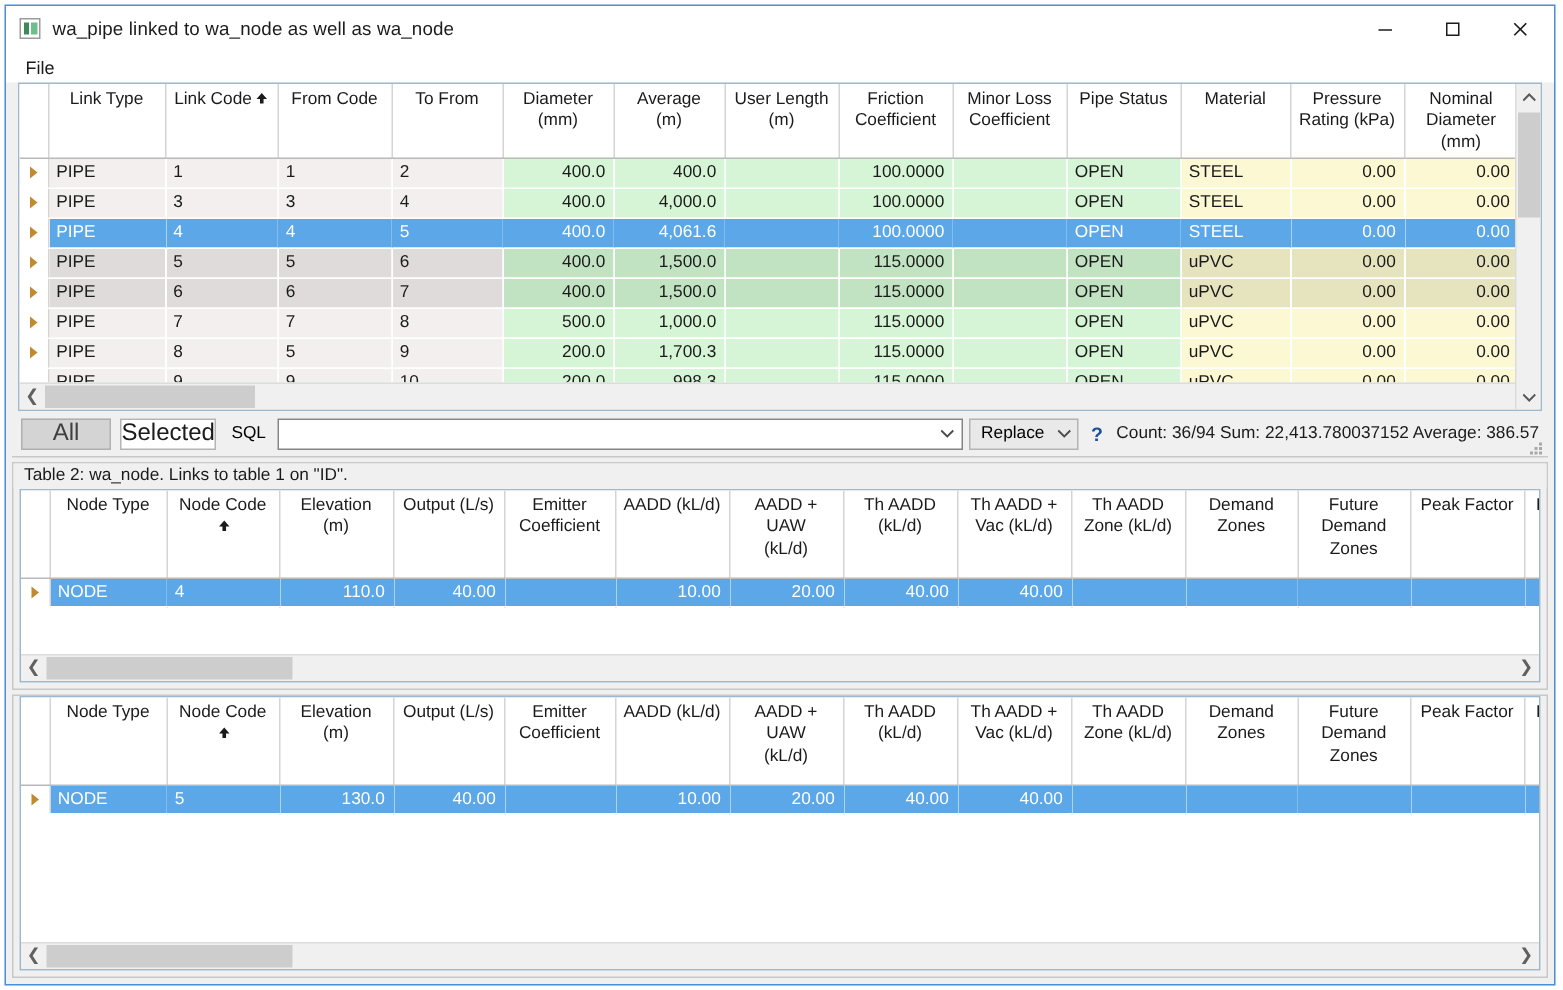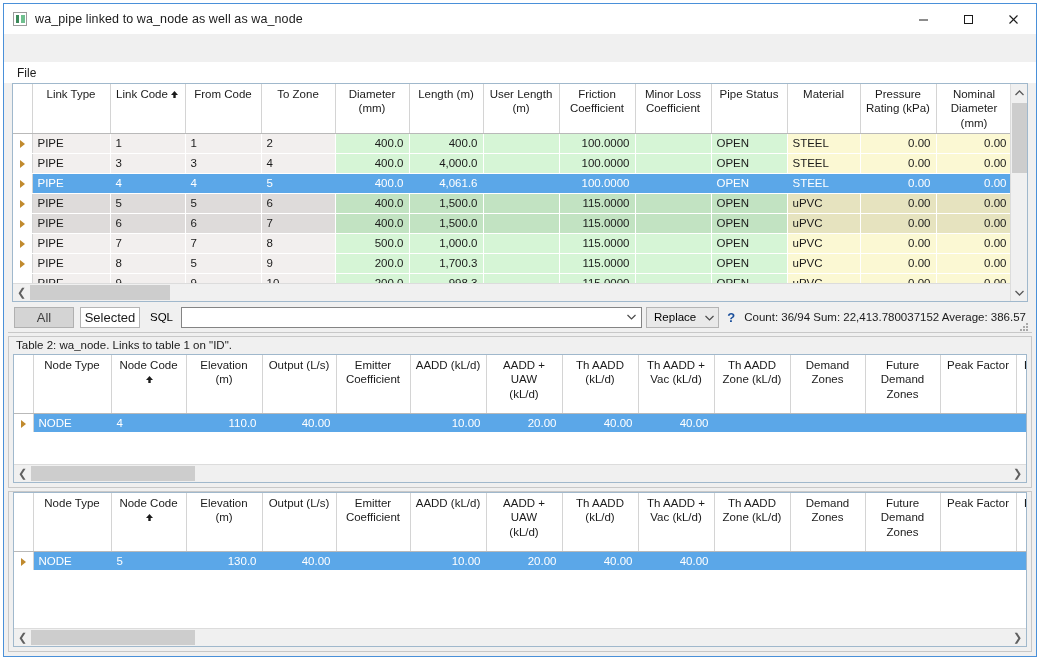--- a/index.html
+++ b/index.html
@@ -38,21 +38,21 @@
   .winbtns { margin-left: auto; display: flex; height: 30px; }
   .winbtn {
     width: 45px; height: 30px; display: flex;
     align-items: center; justify-content: center;
     font-size: 13px; color: #1b1b1b; cursor: default;
   }
   .winbtn svg { display: block; }
   
   .menubar {
     flex: 0 0 21px; background: #ffffff;
-    display: flex; align-items: center; padding-left: 9px; margin-top: 28px;
+    display: flex; align-items: center; padding-left: 9px;
   }
   .menuitem { font-size: 12px; color: #1b1b1b; padding: 1px 4px; }
   
   .panel {
     margin: 0 4px; background: #f0f0f0;
     border: 1px solid #c8c8c8;
     display: flex; flex-direction: column;
     position: relative;
   }
   #panel1 { flex: 0 0 250px; margin-top: 0; border-top: none; border-left: none; border-right: none; background: transparent; }
@@ -138,21 +138,21 @@
   .hscroll .track { flex: 1 1 auto; height: 17px; position: relative; }
   .hscroll .thumb { position: absolute; top: 1px; height: 15px; background: #cdcdcd; }
   .hscroll .arw-r { width: 17px; height: 17px; display:flex; align-items:center; justify-content:center; }
   .chev { color: #606060; font-size: 11px; line-height: 1; }
   
   .sqlbar {
     flex: 0 0 30px; display: flex; align-items: center;
     background: #f0f0f0; padding: 0 6px; gap: 0;
   }
   .btn {
-    height: 21px; min-width: 60px; font-size: 13px;
+    height: 21px; min-width: 60px; font-size: 16px;
     border: 1px solid #b4b4b4; background: #ffffff;
     color: #1b1b1b; display: flex; align-items: center;
     justify-content: center; margin-right: 6px;
   }
   .btn.pressed { background: #d4d4d4; border-color: #b0b0b0; color:#3f3f3f; }
   .sql-label { font-size: 11.5px; margin: 0 8px 0 4px; }
   .sql-input {
     height: 21px; flex: 1 1 auto; background: #ffffff;
     border: 1px solid #848484; display: flex; align-items: center;
     padding: 0 2px 0 5px; font-size: 11.5px;
@@ -210,23 +210,23 @@
       <div class="grid-scroll" id="t1-scroll">
           <table class="grid" style="width: 999px;">
             <thead>
               <tr>
                 <th class="gutter"></th>
                 <th style="width: 78px; height: 46px;"><span>Link Type</span></th>
                 <th style="width: 75px; height: 46px;"><span>Link Code</span><svg width="9" height="9" viewBox="0 0 9 9" class="sortarrow">
                     <path d="M4.5 1 L8 5 L5.7 5 L5.7 8 L3.3 8 L3.3 5 L1 5 Z" fill="#1b1b1b"></path>
                   </svg></th>
                 <th style="width: 76px; height: 46px;"><span>From Code</span></th>
-                <th style="width: 74px; height: 46px;"><span>To Zone</span></th>
+                <th style="width: 74px; height: 46px;"><span>To From</span></th>
                 <th style="width: 74px; height: 46px;"><span>Diameter<br>(mm)</span></th>
-                <th style="width: 74px; height: 46px;"><span>Length (m)</span></th>
+                <th style="width: 74px; height: 46px;"><span>Average (m)</span></th>
                 <th style="width: 76px; height: 46px;"><span>User Length<br>(m)</span></th>
                 <th style="width: 76px; height: 46px;"><span>Friction<br>Coefficient</span></th>
                 <th style="width: 76px; height: 46px;"><span>Minor Loss<br>Coefficient</span></th>
                 <th style="width: 76px; height: 46px;"><span>Pipe Status</span></th>
                 <th style="width: 73px; height: 46px; text-align: center;"><span>Material</span></th>
                 <th style="width: 76px; height: 46px;"><span>Pressure<br>Rating (kPa)</span></th>
                 <th style="width: 76px; height: 46px;"><span>Nominal<br>Diameter<br>(mm)</span></th>
               </tr>
             </thead>
             <tbody>

